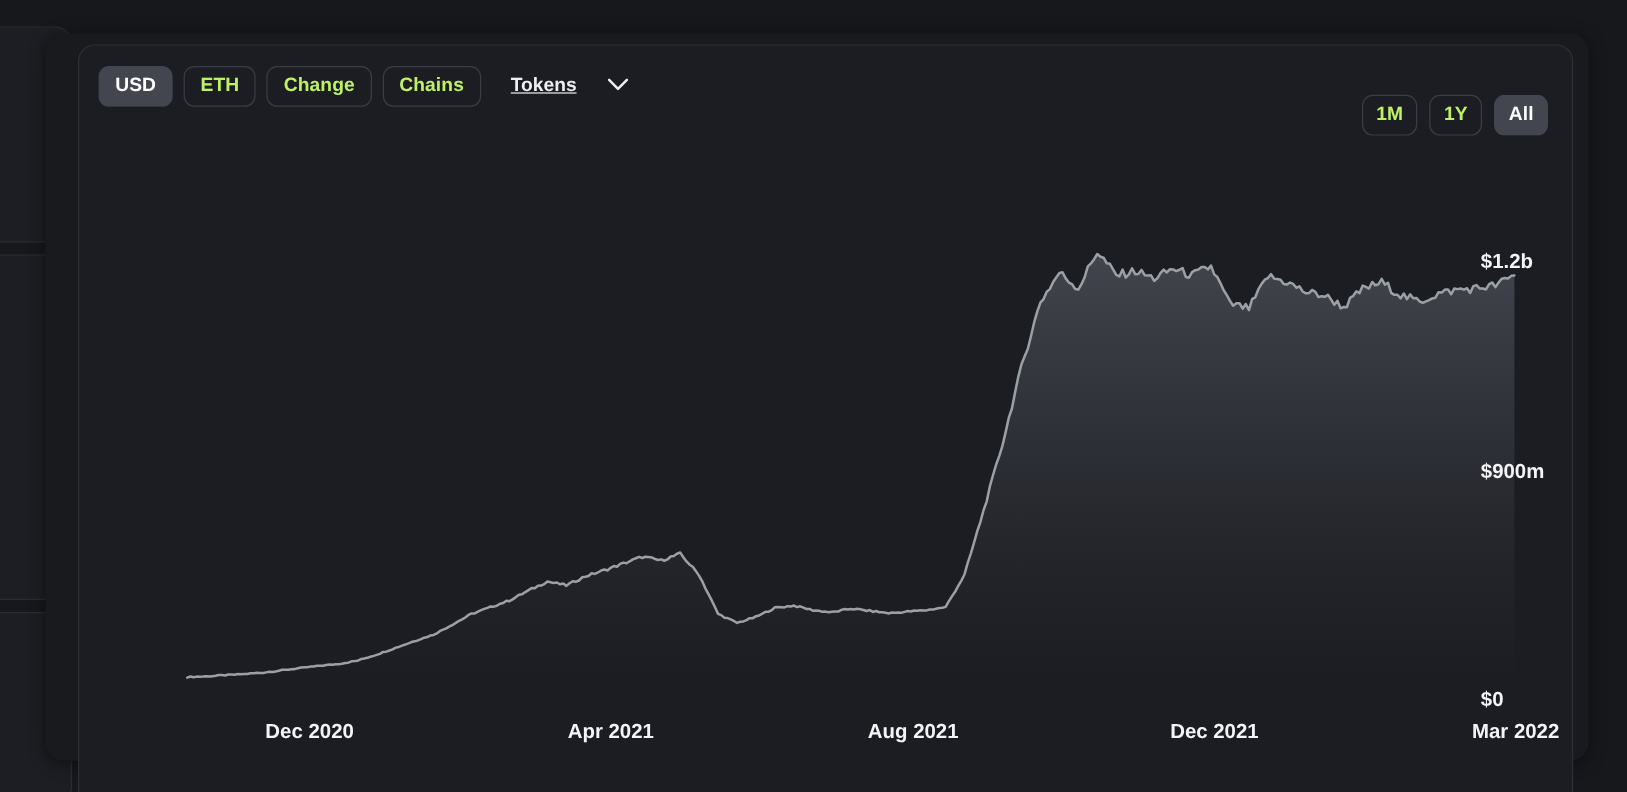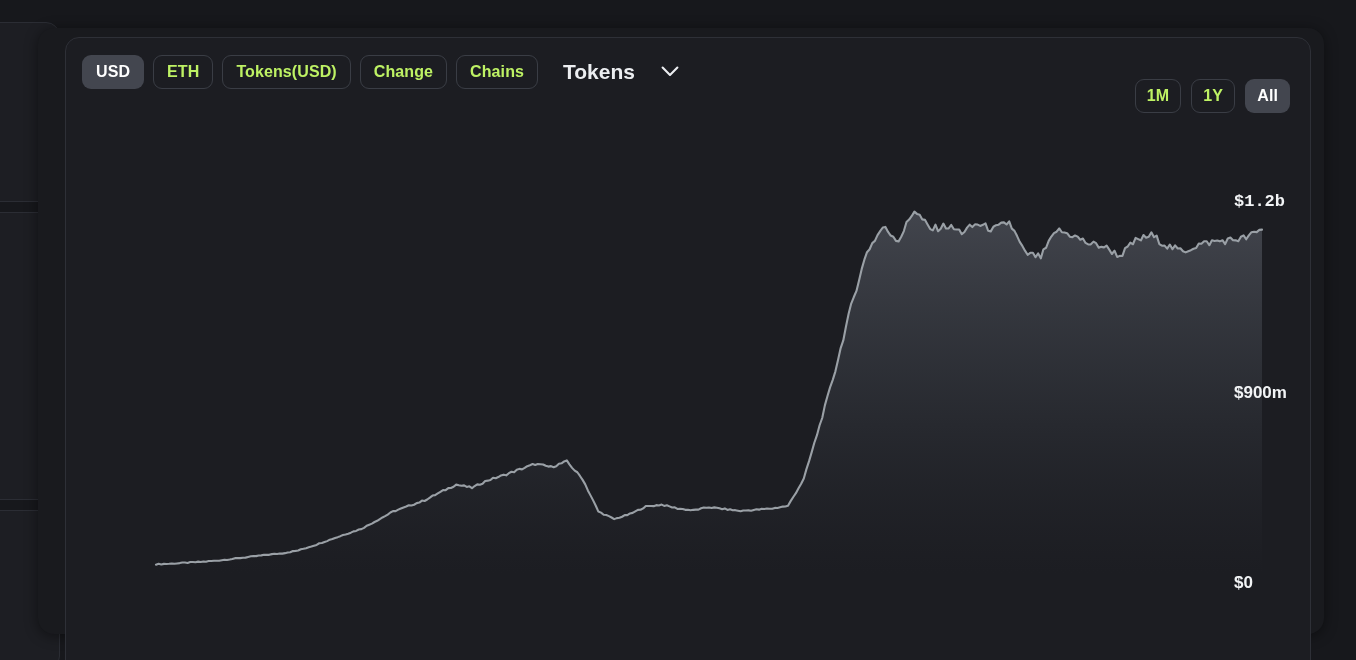--- a/index.html
+++ b/index.html
@@ -118,23 +118,24 @@
     align-items: center;
     gap: 26px;
     height: 34px;
     padding: 0 10px 0 12px;
     border-radius: 9px;
     cursor: pointer;
     margin-left: 4px;
   }
   .dropdown-label {
     color: #eceef1;
-    font-size: 21px;
-    font-weight: 700;
-    white-space: nowrap;
+    font-size: 16px;
+    font-weight: 700;
+    white-space: nowrap;
+    text-decoration: underline;
   }
   .chevron { display: block; }
 
   
   .plot-wrap {
     position: absolute;
     left: 0;
     top: 68px;
     width: 1246px;
     height: 518px;
@@ -155,21 +156,21 @@
     height: 518px;
   }
   .y-label {
     position: absolute;
     left: 15px;
     color: #f2f4f6;
     font-size: 17px;
     font-weight: 700;
     white-space: nowrap;
   }
-  .y0 { top: 86px; font-family: Liberation Mono, monospace; }
+  .y0 { top: 102px; }
   .y1 { top: 277px; }
   .y2 { top: 467px; }
 
   .x-labels {
     position: absolute;
     left: 0;
     top: 494px;
     width: 1246px;
     height: 30px;
   }
@@ -193,21 +194,20 @@
 
 <div class="outer-card">
 
   <div class="chart-card">
 
     <div class="toolbar">
 
       <div class="toolbar-left">
         <button class="pill active">USD</button>
         <button class="pill">ETH</button>
-        <button class="pill">Tokens(USD)</button>
         <button class="pill">Change</button>
         <button class="pill">Chains</button>
 
         <div class="dropdown">
           <span class="dropdown-label">Tokens</span>
           <span class="chevron">
             <svg width="18" height="11" viewBox="0 0 18 11" fill="none" aria-hidden="true">
               <path d="M1.6 1.6 L9 9 L16.4 1.6" stroke="#eceef1" stroke-width="2.1" stroke-linecap="round" stroke-linejoin="round"></path>
             </svg>
           </span>
@@ -235,17 +235,24 @@
         <path id="area-path" fill="url(#areaGrad)" stroke="none" d="M90.00 458.70 L92.63 457.73 L95.27 458.43 L97.90 457.86 L100.53 457.93 L103.17 457.75 L105.80 457.48 L108.43 457.76 L111.07 457.45 L113.70 457.09 L116.33 456.53 L118.97 456.51 L121.60 456.96 L124.23 456.04 L126.87 456.05 L129.50 456.24 L132.13 455.63 L134.77 455.94 L137.40 455.58 L140.03 455.68 L142.67 455.06 L145.30 455.04 L147.93 454.73 L150.57 454.75 L153.20 454.81 L155.83 454.31 L158.47 453.84 L161.10 454.00 L163.73 453.53 L166.37 452.98 L169.00 452.13 L171.63 452.06 L174.27 452.16 L176.90 451.72 L179.53 451.61 L182.17 450.95 L184.80 450.25 L187.43 450.00 L190.07 450.11 L192.70 449.51 L195.33 449.36 L197.97 448.73 L200.60 448.87 L203.23 448.83 L205.87 448.12 L208.50 447.77 L211.13 447.99 L213.77 447.51 L216.40 447.60 L219.03 447.15 L221.67 446.51 L224.30 446.21 L226.93 445.09 L229.57 444.86 L232.20 444.53 L234.83 443.25 L237.47 442.79 L240.10 442.19 L242.73 441.28 L245.37 440.57 L248.00 439.74 L250.63 438.88 L253.27 437.25 L255.90 437.06 L258.53 436.05 L261.17 435.12 L263.80 433.69 L266.43 433.09 L269.07 432.01 L271.70 431.13 L274.33 430.15 L276.97 429.08 L279.60 428.45 L282.23 427.70 L284.87 426.66 L287.50 425.39 L290.13 424.92 L292.77 423.52 L295.40 423.13 L298.03 421.87 L300.67 419.76 L303.30 418.66 L305.93 417.63 L308.57 416.02 L311.20 414.83 L313.83 413.04 L316.47 411.45 L319.10 410.15 L321.73 408.58 L324.37 406.48 L327.00 405.16 L329.63 405.14 L332.27 403.67 L334.90 402.43 L337.53 401.42 L340.17 400.52 L342.80 399.32 L345.43 399.54 L348.07 398.74 L350.70 397.14 L353.33 396.55 L355.97 394.56 L358.60 394.98 L361.23 393.49 L363.87 391.60 L366.50 389.57 L369.13 389.14 L371.77 387.39 L374.40 385.77 L377.03 384.10 L379.67 384.19 L382.30 382.14 L384.93 382.00 L387.57 380.79 L390.20 378.64 L392.83 379.25 L395.47 379.75 L398.10 379.41 L400.73 380.92 L403.37 380.32 L406.00 382.21 L408.63 380.02 L411.27 378.35 L413.90 378.78 L416.53 377.75 L419.17 375.04 L421.80 374.65 L424.43 374.02 L427.07 371.68 L429.70 372.23 L432.33 371.05 L434.97 369.41 L437.60 368.65 L440.23 369.35 L442.87 367.21 L445.50 365.72 L448.13 366.27 L450.77 363.85 L453.40 362.86 L456.03 363.36 L458.67 361.86 L461.30 360.14 L463.93 359.20 L466.57 358.03 L469.20 358.96 L471.83 357.95 L474.47 358.21 L477.10 358.51 L479.73 359.81 L482.37 360.61 L485.00 360.15 L487.63 361.29 L490.27 360.21 L492.90 357.77 L495.53 357.28 L498.17 355.44 L500.80 354.35 L503.43 358.32 L506.07 361.88 L508.70 364.61 L511.33 366.25 L513.97 369.97 L516.60 373.87 L519.23 378.40 L521.87 384.45 L524.50 389.37 L527.13 394.37 L529.77 399.79 L532.40 405.58 L535.03 406.61 L537.67 408.71 L540.30 409.07 L542.93 410.15 L545.57 411.49 L548.20 413.11 L550.83 412.11 L553.47 411.83 L556.10 410.74 L558.73 409.17 L561.37 409.13 L564.00 407.48 L566.63 406.89 L569.27 405.32 L571.90 403.88 L574.53 403.78 L577.17 402.43 L579.80 399.98 L582.43 399.93 L585.07 400.01 L587.70 400.17 L590.33 399.16 L592.97 399.49 L595.60 398.60 L598.23 399.92 L600.87 399.25 L603.50 400.39 L606.13 401.48 L608.77 401.41 L611.40 402.94 L614.03 402.81 L616.67 402.96 L619.30 403.85 L621.93 403.68 L624.57 404.20 L627.20 403.83 L629.83 403.62 L632.47 403.61 L635.10 402.22 L637.73 401.57 L640.37 401.83 L643.00 401.53 L645.63 401.93 L648.27 401.37 L650.90 401.72 L653.53 402.32 L656.17 403.15 L658.80 402.39 L661.43 403.93 L664.07 403.20 L666.70 404.21 L669.33 404.16 L671.97 404.66 L674.60 405.25 L677.23 404.43 L679.87 404.57 L682.50 404.34 L685.13 404.71 L687.77 403.92 L690.40 403.24 L693.03 403.64 L695.67 402.80 L698.30 403.00 L700.93 402.54 L703.57 402.81 L706.20 402.68 L708.83 401.89 L711.47 402.00 L714.10 401.33 L716.73 400.60 L719.37 400.51 L722.00 399.70 L724.63 395.14 L727.27 390.98 L729.90 387.16 L732.53 382.26 L735.17 377.80 L737.80 372.49 L740.43 363.12 L743.07 355.14 L745.70 346.14 L748.33 336.74 L750.97 329.16 L753.60 319.24 L756.23 312.01 L758.87 299.36 L761.50 290.06 L764.13 281.09 L766.77 273.87 L769.40 265.36 L772.03 254.11 L774.67 242.09 L777.30 234.43 L779.93 220.80 L782.57 208.02 L785.20 197.57 L787.83 191.02 L790.47 184.89 L793.10 174.37 L795.73 162.91 L798.37 153.70 L801.00 146.21 L803.63 143.22 L806.27 137.11 L808.90 134.91 L811.53 129.13 L814.17 125.20 L816.80 121.50 L819.43 120.90 L822.07 125.98 L824.70 129.51 L827.33 130.74 L829.97 134.85 L832.60 135.35 L835.23 130.80 L837.87 125.07 L840.50 116.04 L843.13 113.52 L845.77 109.94 L848.40 105.66 L851.03 107.91 L853.67 108.75 L856.30 113.41 L858.93 113.85 L861.57 118.49 L864.20 123.10 L866.83 124.40 L869.47 118.64 L872.10 125.27 L874.73 122.66 L877.37 117.56 L880.00 122.45 L882.63 122.39 L885.27 118.94 L887.90 123.29 L890.53 123.50 L893.17 123.48 L895.80 128.15 L898.43 125.94 L901.07 121.64 L903.70 118.66 L906.33 121.06 L908.97 118.37 L911.60 118.57 L914.23 119.92 L916.87 118.82 L919.50 117.31 L922.13 124.76 L924.77 125.39 L927.40 120.76 L930.03 119.16 L932.67 118.67 L935.30 116.58 L937.93 116.42 L940.57 118.48 L943.20 115.32 L945.83 122.63 L948.47 124.90 L951.10 130.09 L953.73 135.84 L956.37 139.89 L959.00 144.67 L961.63 148.81 L964.27 146.80 L966.90 146.68 L969.53 151.22 L972.17 147.38 L974.80 152.37 L977.43 143.30 L980.07 141.77 L982.70 134.89 L985.33 130.55 L987.97 127.11 L990.60 125.70 L993.23 122.47 L995.87 126.23 L998.50 126.52 L1001.13 127.19 L1003.77 130.72 L1006.40 131.17 L1009.03 129.45 L1011.67 130.61 L1014.30 133.79 L1016.93 132.57 L1019.57 136.93 L1022.20 138.43 L1024.83 138.34 L1027.47 135.63 L1030.10 137.20 L1032.73 141.63 L1035.37 140.86 L1038.00 141.36 L1040.63 139.60 L1043.27 143.67 L1045.90 148.00 L1048.53 144.70 L1051.17 150.94 L1053.80 149.86 L1056.43 149.94 L1059.07 142.09 L1061.70 140.52 L1064.33 136.71 L1066.97 138.25 L1069.60 131.96 L1072.23 133.09 L1074.87 134.43 L1077.50 128.99 L1080.13 131.75 L1082.77 130.84 L1085.40 126.37 L1088.03 131.20 L1090.67 129.59 L1093.30 138.02 L1095.93 139.69 L1098.57 139.64 L1101.20 142.60 L1103.83 138.55 L1106.47 143.26 L1109.10 139.31 L1111.73 142.53 L1114.37 142.25 L1117.00 145.27 L1119.63 146.39 L1122.27 145.18 L1124.90 144.16 L1127.53 142.73 L1130.17 142.06 L1132.80 137.53 L1135.43 137.81 L1138.07 135.28 L1140.70 135.27 L1143.33 139.22 L1145.97 134.35 L1148.60 134.94 L1151.23 134.47 L1153.87 135.35 L1156.50 134.21 L1159.13 138.10 L1161.77 132.48 L1164.40 131.57 L1167.03 134.31 L1169.67 134.37 L1172.30 135.19 L1174.93 130.68 L1177.57 129.41 L1180.20 133.28 L1182.83 129.37 L1185.47 126.20 L1188.10 125.71 L1190.73 126.11 L1193.37 123.87 L1196.00 123.59 L1196.00 467 L90.00 467 Z"></path>
         <path id="line-path" fill="none" stroke="#9aa0a6" stroke-width="2.1" stroke-linejoin="round" stroke-linecap="round" d="M90.00 458.70 L92.63 457.73 L95.27 458.43 L97.90 457.86 L100.53 457.93 L103.17 457.75 L105.80 457.48 L108.43 457.76 L111.07 457.45 L113.70 457.09 L116.33 456.53 L118.97 456.51 L121.60 456.96 L124.23 456.04 L126.87 456.05 L129.50 456.24 L132.13 455.63 L134.77 455.94 L137.40 455.58 L140.03 455.68 L142.67 455.06 L145.30 455.04 L147.93 454.73 L150.57 454.75 L153.20 454.81 L155.83 454.31 L158.47 453.84 L161.10 454.00 L163.73 453.53 L166.37 452.98 L169.00 452.13 L171.63 452.06 L174.27 452.16 L176.90 451.72 L179.53 451.61 L182.17 450.95 L184.80 450.25 L187.43 450.00 L190.07 450.11 L192.70 449.51 L195.33 449.36 L197.97 448.73 L200.60 448.87 L203.23 448.83 L205.87 448.12 L208.50 447.77 L211.13 447.99 L213.77 447.51 L216.40 447.60 L219.03 447.15 L221.67 446.51 L224.30 446.21 L226.93 445.09 L229.57 444.86 L232.20 444.53 L234.83 443.25 L237.47 442.79 L240.10 442.19 L242.73 441.28 L245.37 440.57 L248.00 439.74 L250.63 438.88 L253.27 437.25 L255.90 437.06 L258.53 436.05 L261.17 435.12 L263.80 433.69 L266.43 433.09 L269.07 432.01 L271.70 431.13 L274.33 430.15 L276.97 429.08 L279.60 428.45 L282.23 427.70 L284.87 426.66 L287.50 425.39 L290.13 424.92 L292.77 423.52 L295.40 423.13 L298.03 421.87 L300.67 419.76 L303.30 418.66 L305.93 417.63 L308.57 416.02 L311.20 414.83 L313.83 413.04 L316.47 411.45 L319.10 410.15 L321.73 408.58 L324.37 406.48 L327.00 405.16 L329.63 405.14 L332.27 403.67 L334.90 402.43 L337.53 401.42 L340.17 400.52 L342.80 399.32 L345.43 399.54 L348.07 398.74 L350.70 397.14 L353.33 396.55 L355.97 394.56 L358.60 394.98 L361.23 393.49 L363.87 391.60 L366.50 389.57 L369.13 389.14 L371.77 387.39 L374.40 385.77 L377.03 384.10 L379.67 384.19 L382.30 382.14 L384.93 382.00 L387.57 380.79 L390.20 378.64 L392.83 379.25 L395.47 379.75 L398.10 379.41 L400.73 380.92 L403.37 380.32 L406.00 382.21 L408.63 380.02 L411.27 378.35 L413.90 378.78 L416.53 377.75 L419.17 375.04 L421.80 374.65 L424.43 374.02 L427.07 371.68 L429.70 372.23 L432.33 371.05 L434.97 369.41 L437.60 368.65 L440.23 369.35 L442.87 367.21 L445.50 365.72 L448.13 366.27 L450.77 363.85 L453.40 362.86 L456.03 363.36 L458.67 361.86 L461.30 360.14 L463.93 359.20 L466.57 358.03 L469.20 358.96 L471.83 357.95 L474.47 358.21 L477.10 358.51 L479.73 359.81 L482.37 360.61 L485.00 360.15 L487.63 361.29 L490.27 360.21 L492.90 357.77 L495.53 357.28 L498.17 355.44 L500.80 354.35 L503.43 358.32 L506.07 361.88 L508.70 364.61 L511.33 366.25 L513.97 369.97 L516.60 373.87 L519.23 378.40 L521.87 384.45 L524.50 389.37 L527.13 394.37 L529.77 399.79 L532.40 405.58 L535.03 406.61 L537.67 408.71 L540.30 409.07 L542.93 410.15 L545.57 411.49 L548.20 413.11 L550.83 412.11 L553.47 411.83 L556.10 410.74 L558.73 409.17 L561.37 409.13 L564.00 407.48 L566.63 406.89 L569.27 405.32 L571.90 403.88 L574.53 403.78 L577.17 402.43 L579.80 399.98 L582.43 399.93 L585.07 400.01 L587.70 400.17 L590.33 399.16 L592.97 399.49 L595.60 398.60 L598.23 399.92 L600.87 399.25 L603.50 400.39 L606.13 401.48 L608.77 401.41 L611.40 402.94 L614.03 402.81 L616.67 402.96 L619.30 403.85 L621.93 403.68 L624.57 404.20 L627.20 403.83 L629.83 403.62 L632.47 403.61 L635.10 402.22 L637.73 401.57 L640.37 401.83 L643.00 401.53 L645.63 401.93 L648.27 401.37 L650.90 401.72 L653.53 402.32 L656.17 403.15 L658.80 402.39 L661.43 403.93 L664.07 403.20 L666.70 404.21 L669.33 404.16 L671.97 404.66 L674.60 405.25 L677.23 404.43 L679.87 404.57 L682.50 404.34 L685.13 404.71 L687.77 403.92 L690.40 403.24 L693.03 403.64 L695.67 402.80 L698.30 403.00 L700.93 402.54 L703.57 402.81 L706.20 402.68 L708.83 401.89 L711.47 402.00 L714.10 401.33 L716.73 400.60 L719.37 400.51 L722.00 399.70 L724.63 395.14 L727.27 390.98 L729.90 387.16 L732.53 382.26 L735.17 377.80 L737.80 372.49 L740.43 363.12 L743.07 355.14 L745.70 346.14 L748.33 336.74 L750.97 329.16 L753.60 319.24 L756.23 312.01 L758.87 299.36 L761.50 290.06 L764.13 281.09 L766.77 273.87 L769.40 265.36 L772.03 254.11 L774.67 242.09 L777.30 234.43 L779.93 220.80 L782.57 208.02 L785.20 197.57 L787.83 191.02 L790.47 184.89 L793.10 174.37 L795.73 162.91 L798.37 153.70 L801.00 146.21 L803.63 143.22 L806.27 137.11 L808.90 134.91 L811.53 129.13 L814.17 125.20 L816.80 121.50 L819.43 120.90 L822.07 125.98 L824.70 129.51 L827.33 130.74 L829.97 134.85 L832.60 135.35 L835.23 130.80 L837.87 125.07 L840.50 116.04 L843.13 113.52 L845.77 109.94 L848.40 105.66 L851.03 107.91 L853.67 108.75 L856.30 113.41 L858.93 113.85 L861.57 118.49 L864.20 123.10 L866.83 124.40 L869.47 118.64 L872.10 125.27 L874.73 122.66 L877.37 117.56 L880.00 122.45 L882.63 122.39 L885.27 118.94 L887.90 123.29 L890.53 123.50 L893.17 123.48 L895.80 128.15 L898.43 125.94 L901.07 121.64 L903.70 118.66 L906.33 121.06 L908.97 118.37 L911.60 118.57 L914.23 119.92 L916.87 118.82 L919.50 117.31 L922.13 124.76 L924.77 125.39 L927.40 120.76 L930.03 119.16 L932.67 118.67 L935.30 116.58 L937.93 116.42 L940.57 118.48 L943.20 115.32 L945.83 122.63 L948.47 124.90 L951.10 130.09 L953.73 135.84 L956.37 139.89 L959.00 144.67 L961.63 148.81 L964.27 146.80 L966.90 146.68 L969.53 151.22 L972.17 147.38 L974.80 152.37 L977.43 143.30 L980.07 141.77 L982.70 134.89 L985.33 130.55 L987.97 127.11 L990.60 125.70 L993.23 122.47 L995.87 126.23 L998.50 126.52 L1001.13 127.19 L1003.77 130.72 L1006.40 131.17 L1009.03 129.45 L1011.67 130.61 L1014.30 133.79 L1016.93 132.57 L1019.57 136.93 L1022.20 138.43 L1024.83 138.34 L1027.47 135.63 L1030.10 137.20 L1032.73 141.63 L1035.37 140.86 L1038.00 141.36 L1040.63 139.60 L1043.27 143.67 L1045.90 148.00 L1048.53 144.70 L1051.17 150.94 L1053.80 149.86 L1056.43 149.94 L1059.07 142.09 L1061.70 140.52 L1064.33 136.71 L1066.97 138.25 L1069.60 131.96 L1072.23 133.09 L1074.87 134.43 L1077.50 128.99 L1080.13 131.75 L1082.77 130.84 L1085.40 126.37 L1088.03 131.20 L1090.67 129.59 L1093.30 138.02 L1095.93 139.69 L1098.57 139.64 L1101.20 142.60 L1103.83 138.55 L1106.47 143.26 L1109.10 139.31 L1111.73 142.53 L1114.37 142.25 L1117.00 145.27 L1119.63 146.39 L1122.27 145.18 L1124.90 144.16 L1127.53 142.73 L1130.17 142.06 L1132.80 137.53 L1135.43 137.81 L1138.07 135.28 L1140.70 135.27 L1143.33 139.22 L1145.97 134.35 L1148.60 134.94 L1151.23 134.47 L1153.87 135.35 L1156.50 134.21 L1159.13 138.10 L1161.77 132.48 L1164.40 131.57 L1167.03 134.31 L1169.67 134.37 L1172.30 135.19 L1174.93 130.68 L1177.57 129.41 L1180.20 133.28 L1182.83 129.37 L1185.47 126.20 L1188.10 125.71 L1190.73 126.11 L1193.37 123.87 L1196.00 123.59"></path>
       </svg>
 
       <div class="y-labels">
         <div class="y-label y0">$1.2b</div>
         <div class="y-label y1">$900m</div>
         <div class="y-label y2">$0</div>
       </div>
 
+      <div class="x-labels" id="x-labels">
+          <div class="x-label" style="left: 192px;">Dec 2020</div>
+          <div class="x-label" style="left: 443px;">Apr 2021</div>
+          <div class="x-label" style="left: 695px;">Aug 2021</div>
+          <div class="x-label" style="left: 946px;">Dec 2021</div>
+          <div class="x-label" style="left: 1197px;">Mar 2022</div>
+        </div>
 
     </div>
 
   </div>
 </div>
 
 </body></html>

